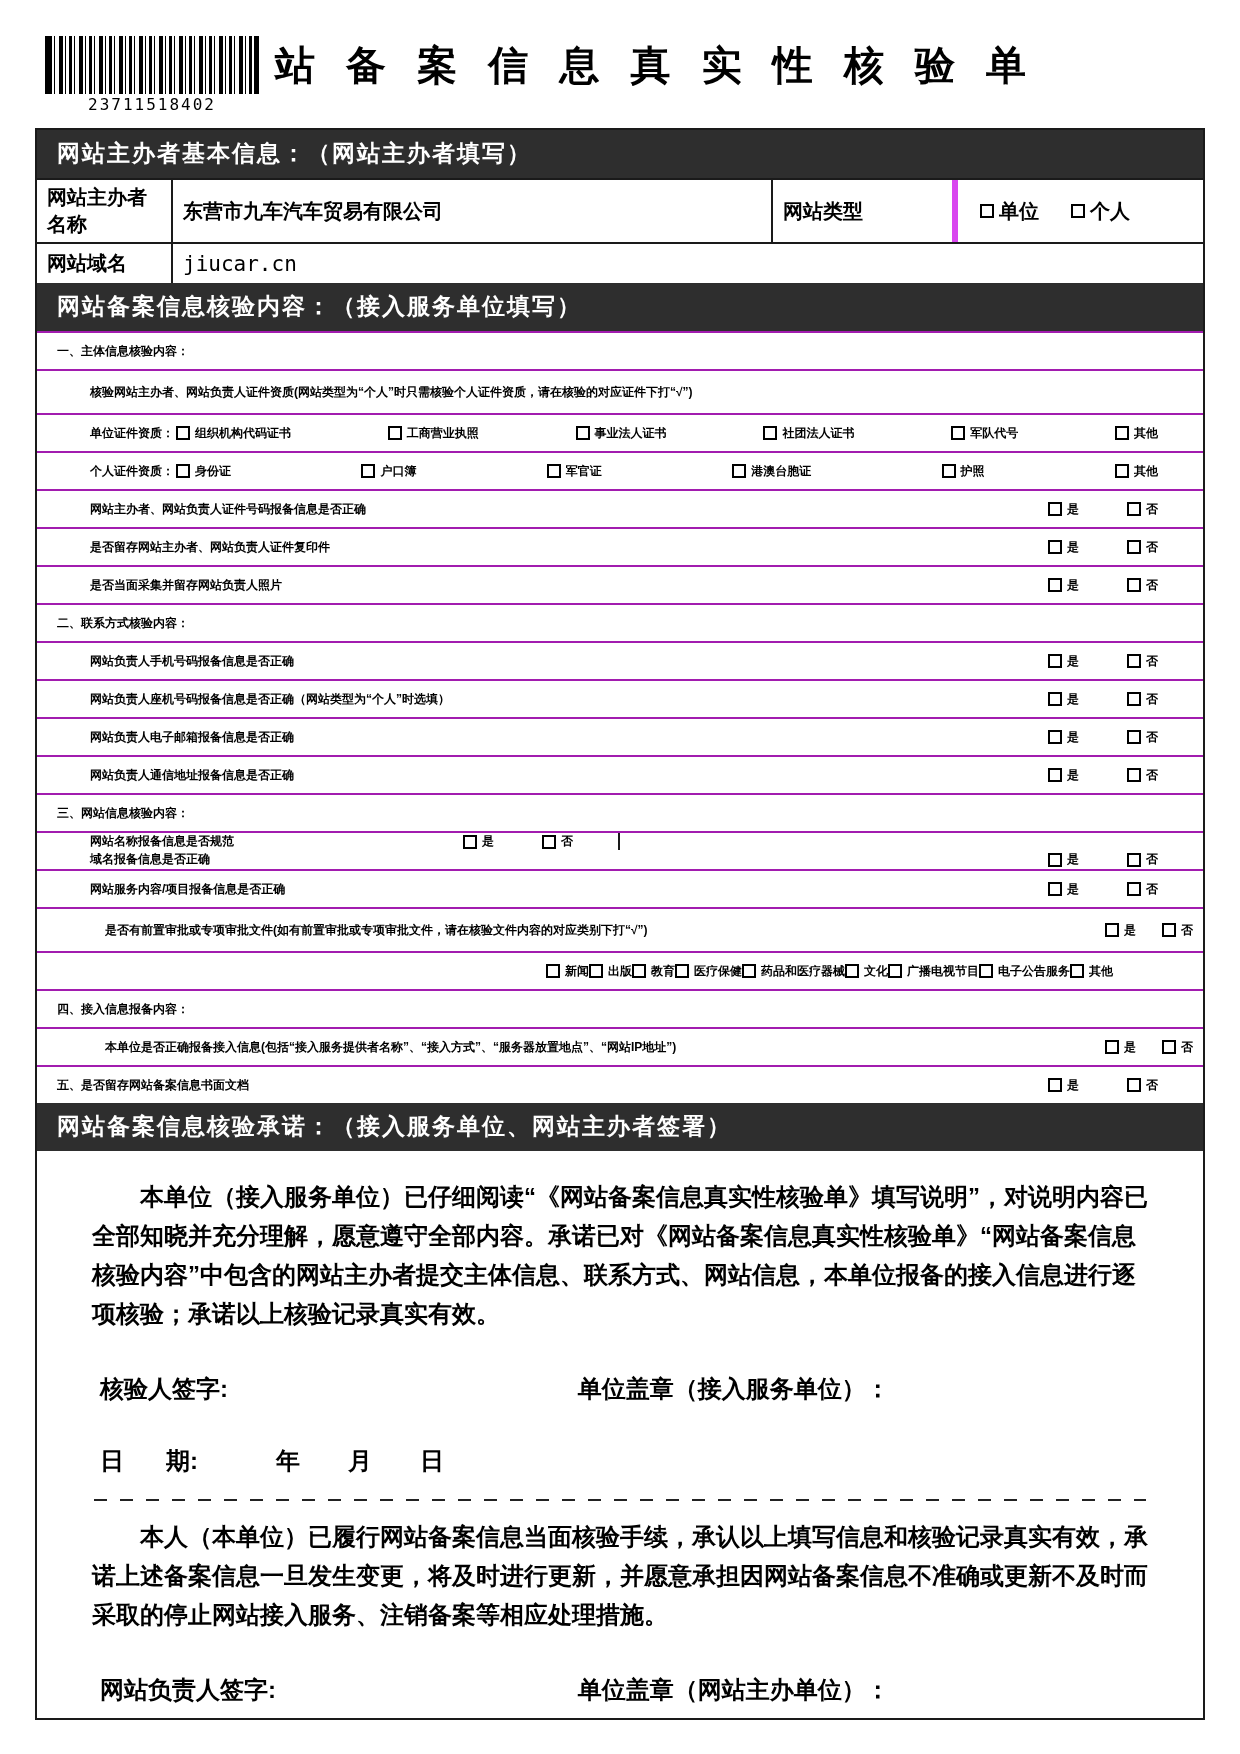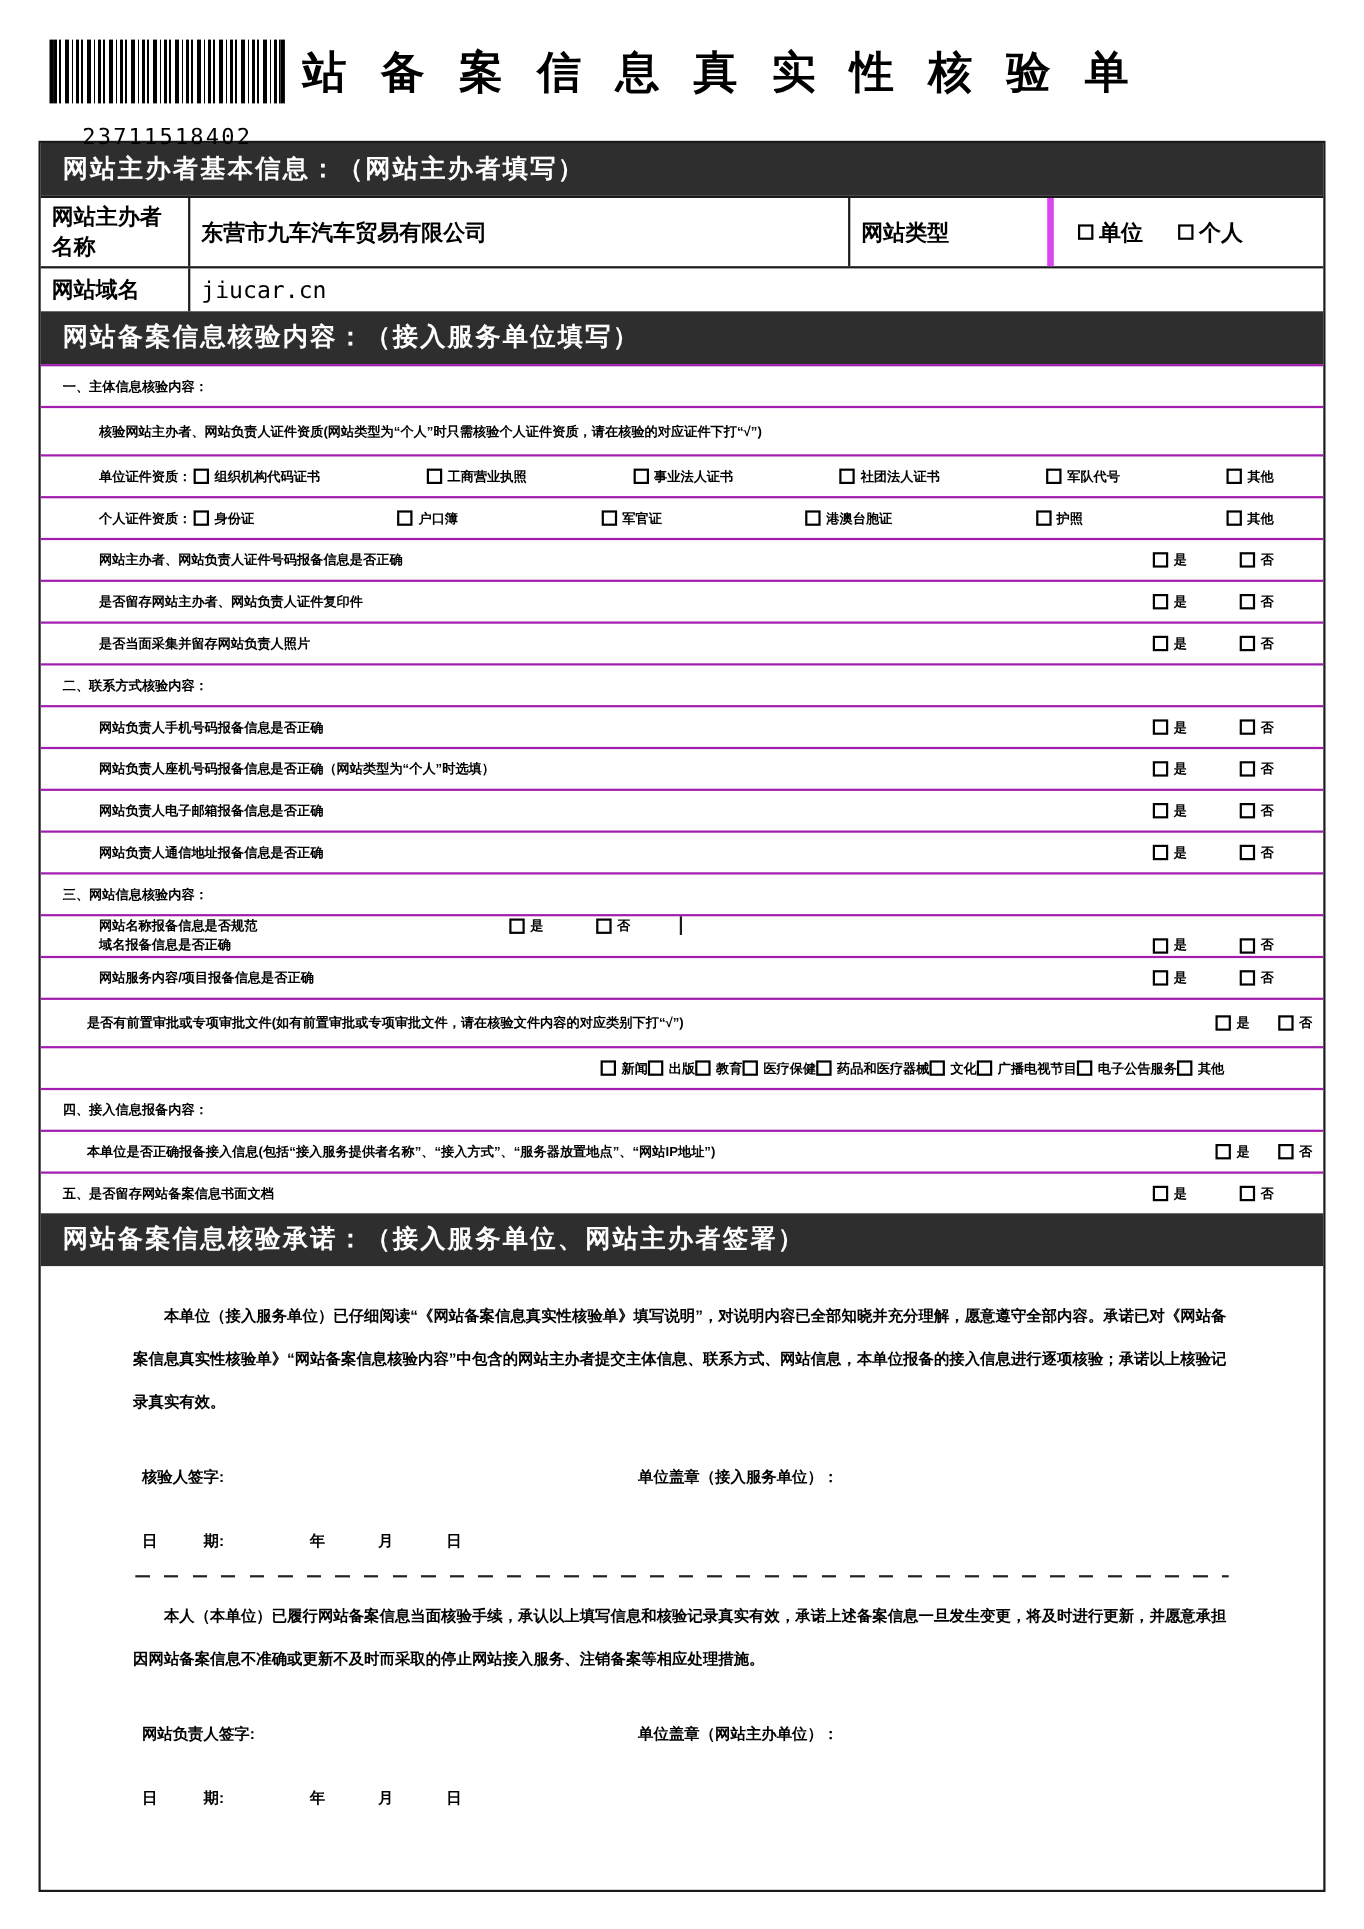--- a/index.html
+++ b/index.html
@@ -12,21 +12,21 @@
   
   .hdr { position:relative; height:100px; }
   .barcode-wrap { position:absolute; left:10px; top:8px; width:214px; text-align:center; }
   .bars {
     height:58px; width:214px;
     background:repeating-linear-gradient(90deg,
       #000 0 3px,#fff 3px 5px,#000 5px 6px,#fff 6px 10px,
       #000 10px 14px,#fff 14px 16px,#000 16px 17px,#fff 17px 20px);
     border-left:4px solid #000; border-right:4px solid #000;
   }
-  .bc-num { font-family:"DejaVu Sans Mono", monospace; font-weight:normal; font-size:20px; letter-spacing:2px; margin-top:18px; }
+  .bc-num { font-family:"DejaVu Sans Mono", monospace; font-weight:normal; font-size:16px; letter-spacing:2px; margin-top:1px; }
   .title { margin:0; padding-top:10px; text-align:center; font-size:40px; letter-spacing:10px; white-space:nowrap; }
   
   .formbox { border:2px solid #1a1a1a; }
   .secbar { background:#2e2e2e; color:#fff; font-size:23px; letter-spacing:2px; padding:8px 0 9px 20px; }
   
   .t1row { display:flex; align-items:stretch; border-top:2px solid #1a1a1a; min-height:41px; font-size:20px; }
   .t1row:first-of-type { border-top:none; }
   .c { display:flex; align-items:center; padding:4px 8px 4px 10px; }
   .w-name  { width:136px; border-right:2px solid #1a1a1a; }
   .flex1 { flex:1; }
@@ -36,30 +36,30 @@
   
   .row { display:flex; align-items:center; min-height:38px; border-top:2px solid #a21caf; font-size:12px; }
   .row.tall { min-height:44px; }
   .hcell { padding-left:20px; flex:1; }
   .qtext { padding-left:53px; flex:1; }
   .yn { display:flex; width:110px; justify-content:space-between; margin-right:45px; flex:none; }
   .opt { display:inline-flex; align-items:center; gap:5px; white-space:nowrap; }
   .cb { width:14px; height:14px; border:2px solid #000; background:#fff; display:inline-block; flex:none; }
   .certrow { display:flex; align-items:center; flex:1; padding-left:53px; }
   .certopts { flex:1; display:flex; justify-content:space-between; margin:0 45px 0 2px; }
-  .inlineq { display:flex; align-items:center; flex:1; padding-left:42px; padding-right:10px; }
+  .inlineq { display:flex; align-items:center; flex:1; padding-left:68px; padding-right:10px; }
   .inlineq .opt.push { margin-left:auto; }
   .inlineq .opt + .opt { margin-left:26px; }
   .cats { display:flex; flex:1; justify-content:flex-end; padding-left:53px; margin-right:90px; }
   .split { align-items:stretch;flex-direction:column; }
   .splitcell { display:flex; align-items:center; }
   .split-l { width:50%; border-right:2px solid #1a1a1a; }
   .split-l .yn { margin-right:45px; }
   
-  .promise { height:567px; padding:18px 84px 0; font-size:14px; overflow:hidden; }
+  .promise { height:567px; padding:18px 55px 0; font-size:24px; overflow:hidden; }
   .para { text-indent:2em; line-height:39px; margin:8px 0 0; }
   .signrow { display:flex; margin-top:40px; }
   .sign-left { width:46%; padding-left:8px; }
   .daterow { display:flex; align-items:center; margin-top:40px; padding-left:8px; }
   .dp1 { margin-left:42px; } .dp2 { margin-left:78px; } .dp3 { margin-left:48px; } .dp4 { margin-left:48px; }
   .dash { height:2px; margin:22px 2px 16px;
     background:repeating-linear-gradient(90deg,#222 0 13px,transparent 13px 26px); }
 </style>
 </head>
 <body>

